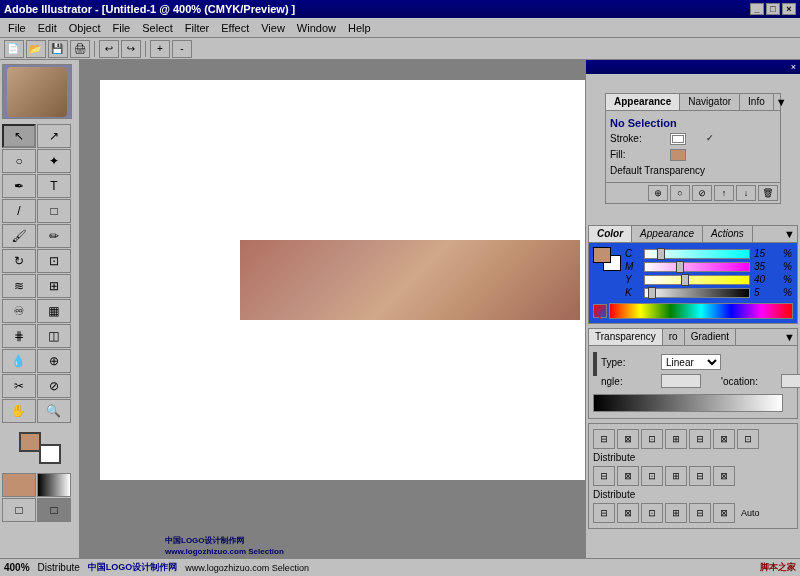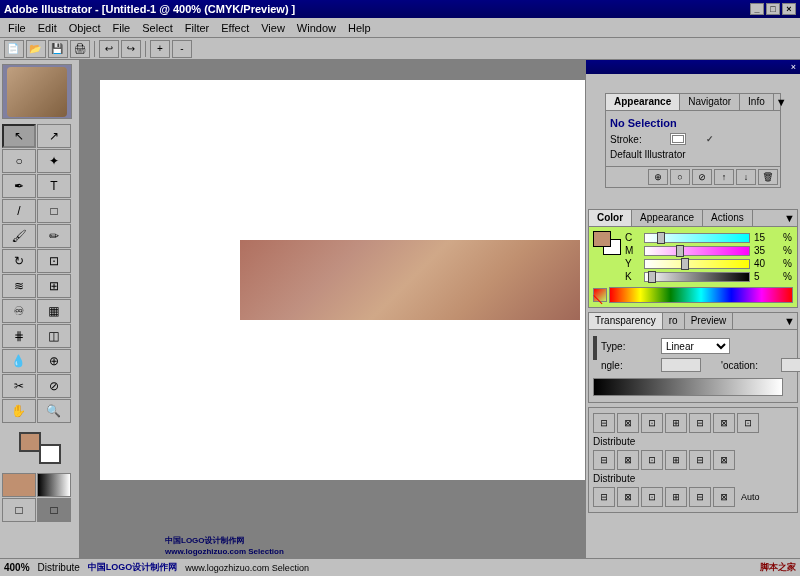--- a/index.html
+++ b/index.html
@@ -191,21 +191,20 @@
       padding: 4px;
     }
     .panel-title {
       font-size: 11px;
       font-weight: bold;
       padding: 2px 0;
       color: #000080;
     }
     .panel-row {
       display: flex;
-      align-items: center;
       padding: 2px 0;
       gap: 20px;
     }
     .panel-label {
       font-size: 10px;
       min-width: 40px;
     }
     .color-swatch {
       width: 16px;
       height: 12px;
@@ -227,21 +226,22 @@
       align-items: center;
       justify-content: center;
       cursor: pointer;
       font-size: 9px;
     }
 
     
     .color-panel {
       border: 1px solid #808080;
       margin: 2px;
-      background: #bef264;
+      background: #1d4ed8;
+      font-style: italic;
     }
     .color-tabs {
       display: flex;
       background: #c0c0c0;
       border-bottom: 1px solid #808080;
     }
     .color-tab {
       padding: 2px 8px;
       font-size: 10px;
       cursor: pointer;
@@ -374,21 +374,21 @@
       display: flex;
       align-items: center;
       gap: 20px;
       padding: 2px 0;
     }
     .trans-label {
       font-size: 10px;
       min-width: 40px;
     }
     .trans-select {
-      width: 69px;
+      width: 60px;
       height: 16px;
       font-size: 10px;
       background: white;
       border: 1px solid #808080;
     }
     .trans-input {
       width: 40px;
       height: 14px;
       font-size: 10px;
       background: #e0e0e0;
@@ -598,21 +598,25 @@
       <div class="panel-content">
         <div class="panel-title">No Selection</div>
         <div class="panel-row">
           <span class="panel-label">Stroke:</span>
           <div class="color-swatch" style="background:white; position:relative;">
             <div style="position:absolute; top:1px; left:1px; width:12px; height:8px; border:1px solid #808080; background:white;"></div>
           </div>
           <span style="font-size:9px; font-weight:bold; color:#404040;">✓</span>
         </div>
         <div class="panel-row">
-          <span class="panel-label" style="font-size:10px;">Default Illustrator</span>
+          <span class="panel-label">Fill:</span>
+          <div class="color-swatch" style="background:#c09070;"></div>
+        </div>
+        <div class="panel-row">
+          <span class="panel-label" style="font-size:10px;">Default Transparency</span>
         </div>
       </div>
       <div class="panel-actions">
         <div class="action-btn">⊕</div>
         <div class="action-btn">○</div>
         <div class="action-btn">⊘</div>
         <div class="action-btn">↑</div>
         <div class="action-btn">↓</div>
         <div class="action-btn">🗑</div>
       </div>
@@ -683,21 +687,21 @@
           </div>
           <div class="rainbow-bar"></div>
         </div>
       </div>
     </div>
 
     <div class="trans-panel">
       <div class="trans-tabs">
         <div class="trans-tab active">Transparency</div>
         <div class="trans-tab">ro</div>
-        <div class="trans-tab">Preview</div>
+        <div class="trans-tab">Gradient</div>
         <div style="flex:1;"></div>
         <div style="padding:2px; cursor:pointer;">▼</div>
       </div>
       <div class="trans-content">
         <div style="display:flex; gap:4px; align-items:flex-start;">
           <div class="gradient-swatch"></div>
           <div style="flex:1;">
             <div class="trans-row">
               <span class="trans-label">Type:</span>
               <select class="trans-select">

